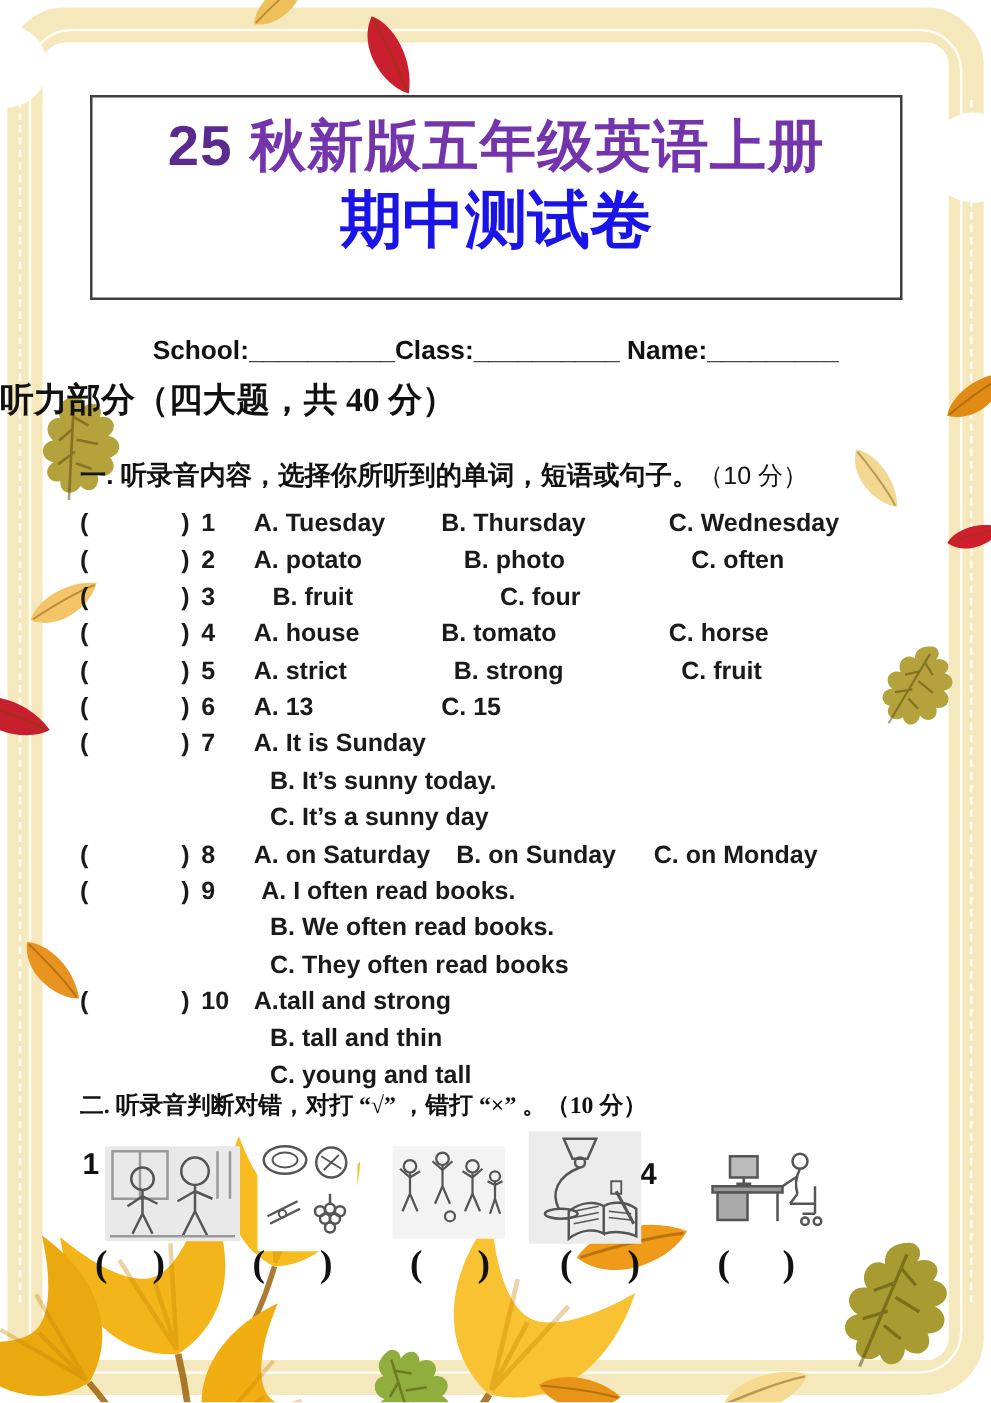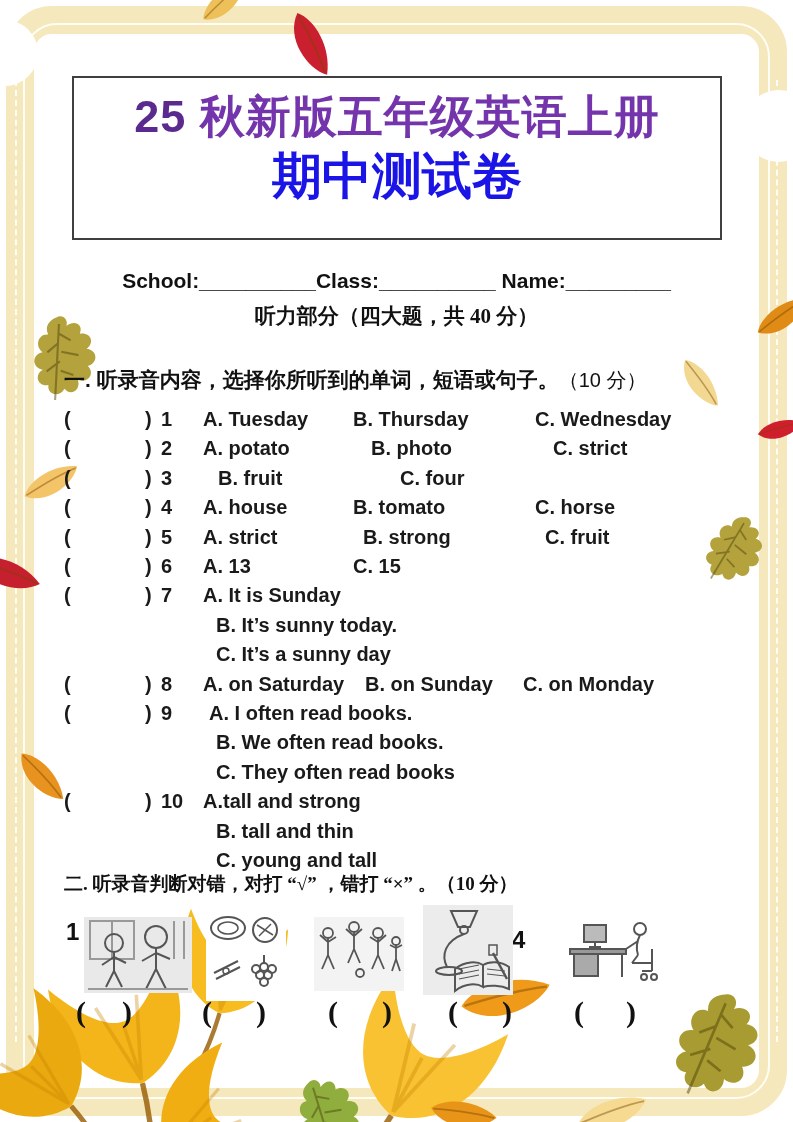--- a/index.html
+++ b/index.html
@@ -20,22 +20,22 @@
   
   .title-box{
     position:absolute;left:72px;top:76px;width:646px;height:160px;
     border:2px solid #3f3f3f;background:#fff;z-index:2;text-align:center;
   }
   .title-line1{margin-top:6px;font-size:45px;font-weight:bold;color:#7434ac;letter-spacing:1px;line-height:1.45;}
   .title-line1 .num{color:#5b2a8e;}
   .title-line2{font-size:50px;font-weight:bold;color:#1a14e6;line-height:1.1;font-family:"Liberation Serif",serif;}
   
   .info-line{position:absolute;left:0;top:269px;width:100%;text-align:center;font-size:21px;font-weight:bold;z-index:2;}
-  .listening-header{position:absolute;left:0;top:302px;width:100%;text-align:center;
-    font-size:21px;font-weight:bold;font-family:"Liberation Serif",serif;z-index:2;}
+  .listening-header{position:absolute;left:0;top:302px;width:100%;text-align:left;
+    font-size:27px;font-weight:bold;font-family:"Liberation Serif",serif;z-index:2;}
   
   .sec1{position:absolute;left:64px;top:366px;width:676px;z-index:2;}
   .sec-head{font-size:21px;font-weight:bold;font-family:Liberation Sans, sans-serif;}
   .sec-head .pts{font-weight:normal;font-size:20px;}
   .qlist{margin-top:11px;font-size:20px;font-weight:600;color:#1a1a1a;}
   .qrow{display:flex;line-height:29.4px;white-space:nowrap;}
   .q-open{width:81px;}
   .q-close{width:16px;}
   .q-num{width:42px;}
   .q-a{width:150px;}
@@ -204,21 +204,21 @@
           <span class="q-b">B. Thursday</span>
           <span class="q-c">C. Wednesday</span>
         </div>
 
       <div class="qrow">
           <span class="q-open">(</span>
           <span class="q-close">)</span>
           <span class="q-num">2</span>
           <span class="q-a">A. potato</span>
           <span class="q-b" style="padding-left:18px;">B. photo</span>
-          <span class="q-c">C. strict</span>
+          <span class="q-c">C. often</span>
         </div>
 
       <div class="qrow">
           <span class="q-open">(</span>
           <span class="q-close">)</span>
           <span class="q-num">3</span>
           <span class="q-b" style="padding-left:15px;">B. fruit</span>
           <span class="q-c">C. four</span>
         </div>
 

